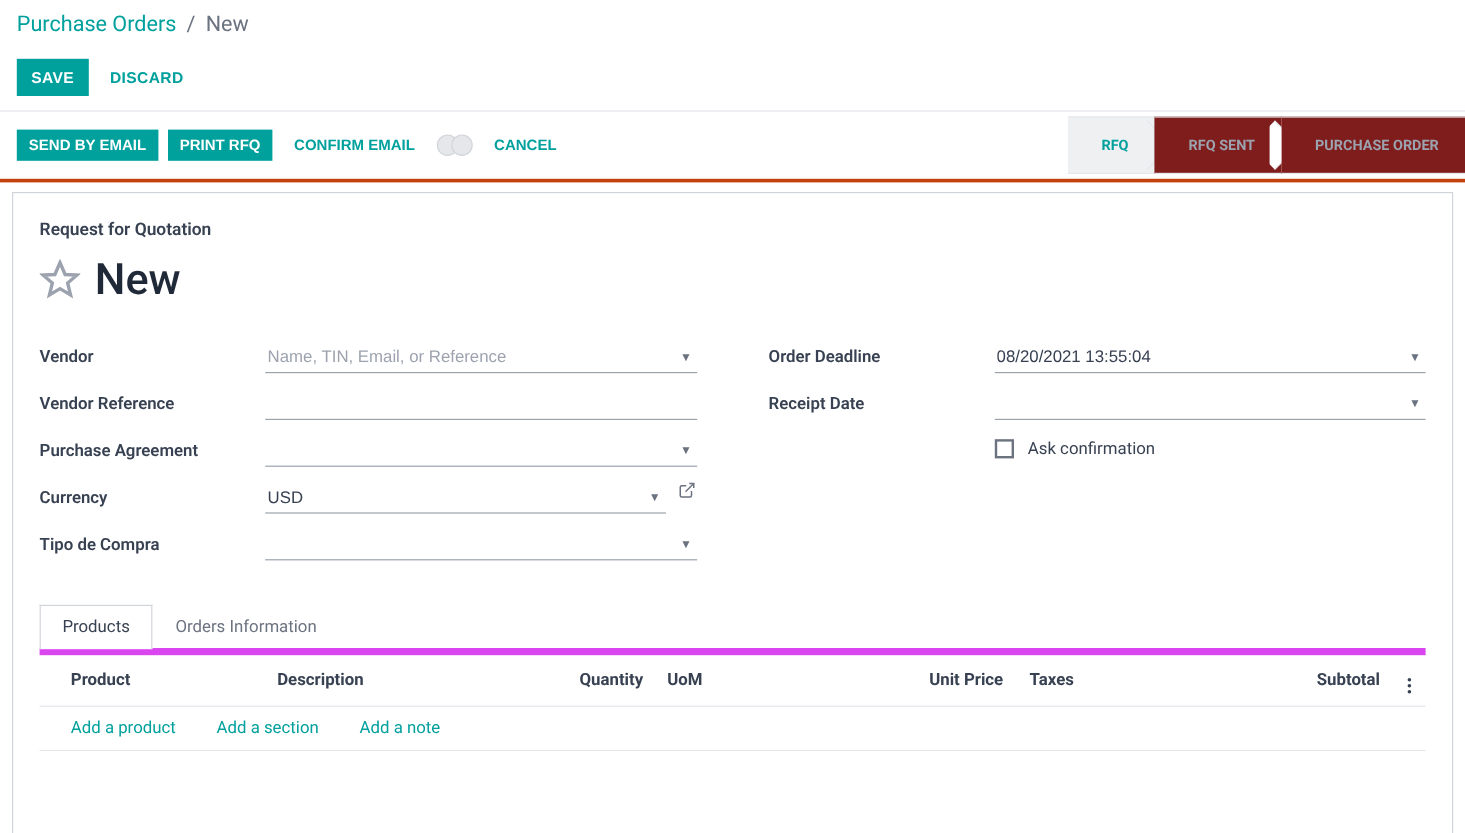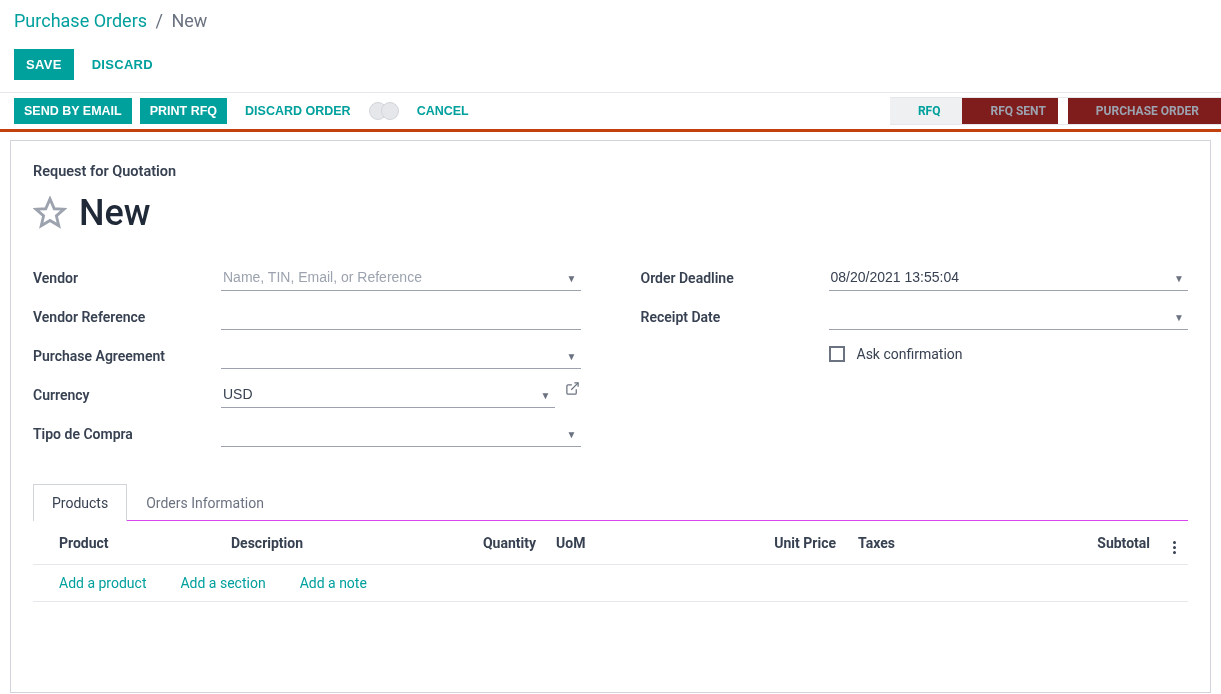--- a/index.html
+++ b/index.html
@@ -15,21 +15,21 @@
   .btn-link { color: #00a09d; background: none; border: none; font-weight: 700; font-size: 13px; cursor: pointer; letter-spacing: .3px; }
 
   .statusbar-wrap { display: flex; align-items: center; justify-content: space-between; border-top: 1px solid #e5e7eb; border-bottom: 3px solid #c2410c; padding: 4px 0 4px 14px; }
   .action-btns { display: flex; align-items: center; gap: 8px; }
   .btn-sm-primary { background: #00a09d; color: #fff; border: none; padding: 6px 10px; font-weight: 700; font-size: 12.5px; cursor: pointer; }
   .btn-sm-link { background: none; border: none; color: #00a09d; font-weight: 700; font-size: 12.5px; cursor: pointer; padding: 6px 10px; }
   .avatar-stack { display: inline-flex; margin-left: 0px; }
   .avatar { width: 18px; height: 18px; border-radius: 50%; background: #e5e7eb; border: 1px solid #d1d5db; display: inline-block; }
   .avatar + .avatar { margin-left: -6px; }
 
-  .status-steps { display: flex; align-items: stretch; height: 28px; }
+  .status-steps { display: flex; align-items: stretch; height: 48px; }
   .step { position: relative; display: flex; align-items: center; padding: 0 22px 0 28px; font-weight: 700; font-size: 12px; color: #9ca3af; background: #7f1d1d; border: 1px solid #e5e7eb; border-left: none; border-right: none; }
   .step.active { background: #eef0f2; color: #00a09d; }
   .step .arrow { position: absolute; right: -10px; top: 0; bottom: 0; width: 20px; overflow: hidden; }
   .step .arrow::before { content: ""; position: absolute; left: -10px; top: 50%; width: 28px; height: 28px; transform: translateY(-50%) rotate(45deg); background: inherit; border-top: 1px solid #e5e7eb; border-right: 1px solid #e5e7eb; }
   .step.active .arrow::before { background: #eef0f2; }
   .step:not(.active) .arrow::before { background: #fff; }
 
   .sheet-wrap { padding: 8px 10px; }
   .sheet { border: 1px solid #d1d5db; padding: 22px 22px 10px 22px; background: #fff; }
 
@@ -45,21 +45,21 @@
   .field-input-wrap { position: relative; flex: 1; display: flex; align-items: flex-start; gap: 10px; }
   .field-input { width: 100%; border: none; border-bottom: 1px solid #9ca3af; padding: 5px 24px 5px 2px; font-size: 14px; color: #374151; background: transparent; outline: none; }
   .field-input::placeholder { color: #9ca3af; }
   .caret { position: absolute; right: 4px; top: 50%; transform: translateY(-50%); pointer-events: none; color: #6b7280; font-size: 10px; }
   .ext-link { color: #6b7280; flex-shrink: 0; }
 
   .chk-row { display: flex; align-items: center; gap: 12px; margin-top: 4px; }
   .chk { width: 16px; height: 16px; border: 2px solid #6b7280; cursor: pointer; }
   .chk-label { font-size: 14px; color: #374151; }
 
-  .tabs { display: flex; border-bottom: 1px solid #d946ef; margin-top: 18px; }
+  .tabs { display: flex; border-bottom: 6px solid #d946ef; margin-top: 18px; }
   .tab { padding: 10px 18px; font-size: 14px; color: #6b7280; cursor: pointer; border: 1px solid transparent; border-bottom: none; position: relative; top: 1px; }
   .tab.active { color: #374151; border-color: #d1d5db; background: #fff; }
 
   .table-head { display: flex; align-items: center; padding: 10px 8px; border-bottom: 1px solid #e5e7eb; font-weight: 700; font-size: 14px; color: #374151; }
   .col-product { flex: 0 0 190px; padding-left: 18px; }
   .col-desc { flex: 0 0 220px; }
   .col-qty { flex: 0 0 85px; text-align: right; }
   .col-uom { flex: 0 0 200px; padding-left: 20px; }
   .col-price { flex: 0 0 100px; text-align: right; }
   .col-tax { flex: 0 0 200px; padding-left: 22px; }
@@ -84,21 +84,21 @@
   <div class="save-row">
     <button class="btn-primary">SAVE</button>
     <button class="btn-link">DISCARD</button>
   </div>
 </div>
 
 <div class="statusbar-wrap">
   <div class="action-btns">
     <button class="btn-sm-primary">SEND BY EMAIL</button>
     <button class="btn-sm-primary">PRINT RFQ</button>
-    <button class="btn-sm-link">DISCARD ORDER</button>
+    <button class="btn-sm-link">CONFIRM EMAIL</button>
     <span class="avatar-stack">
       <span class="avatar"></span>
       <span class="avatar"></span>
     </span>
     <button class="btn-sm-link">CANCEL</button>
   </div>
   <div class="status-steps">
     <div class="step active">
         <span>RFQ</span>
         <span class="arrow"></span>

